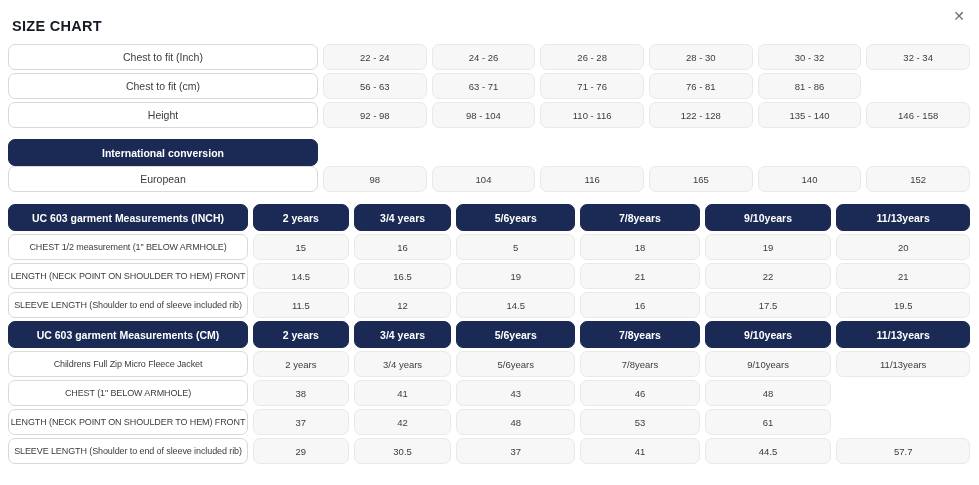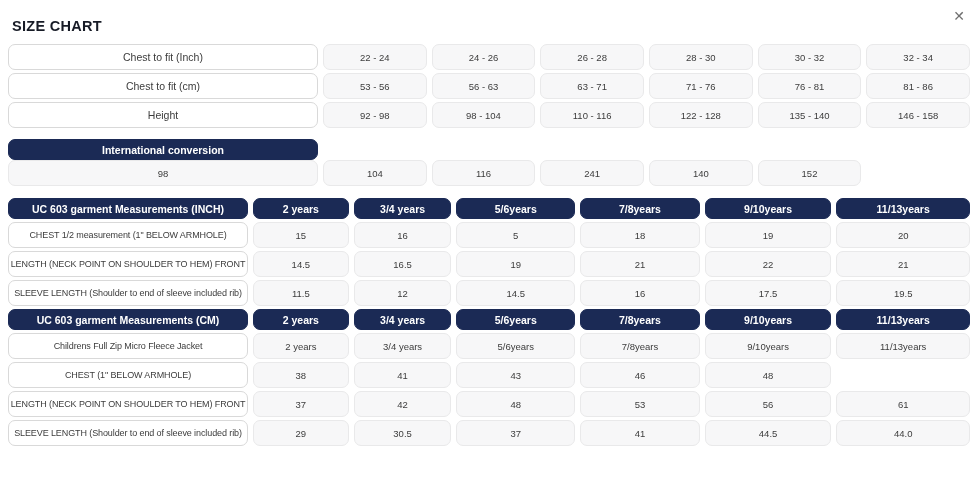--- a/index.html
+++ b/index.html
@@ -61,21 +61,21 @@
     padding: 0 4px;
   }
   .g-meas .lbl { font-size: 9px; letter-spacing: -0.1px; }
   .val {
     background: var(--cell-bg, #f7f7f8);
     border: 1px solid var(--cell-border, #e9e9ea);
     font-size: 9.5px;
     color: #3c3c3c;
   }
   .hdr {
-    height: 21px;
+    height: 27px;
     background: var(--navy, #1b2a55);
     border: 1px solid var(--navy, #1b2a55);
     color: #ffffff;
     font-weight: 700;
     font-size: 10.5px;
   }
   .pill-solo { width: 310px; }
   .sec-conv { margin-top: 11px; }
   .sec-inch { margin-top: 12px; }
   .sec-cm   { }
@@ -94,45 +94,45 @@
         <div class="cell lbl">Chest to fit (Inch)</div>
         <div class="cell val">22 - 24</div>
         <div class="cell val">24 - 26</div>
         <div class="cell val">26 - 28</div>
         <div class="cell val">28 - 30</div>
         <div class="cell val">30 - 32</div>
         <div class="cell val">32 - 34</div>
       </div>
       <div class="r g-top">
         <div class="cell lbl">Chest to fit (cm)</div>
-        <div class="cell val">53 - 56</div>
         <div class="cell val">56 - 63</div>
         <div class="cell val">63 - 71</div>
         <div class="cell val">71 - 76</div>
         <div class="cell val">76 - 81</div>
         <div class="cell val">81 - 86</div>
       </div>
       <div class="r g-top">
         <div class="cell lbl">Height</div>
         <div class="cell val">92 - 98</div>
         <div class="cell val">98 - 104</div>
         <div class="cell val">110 - 116</div>
         <div class="cell val">122 - 128</div>
         <div class="cell val">135 - 140</div>
         <div class="cell val">146 - 158</div>
       </div>
     </div>
 
     <div class="sec-conv">
       <div class="cell hdr pill-solo">International conversion</div>
       <div class="r g-top">
+        <div class="cell lbl">European</div>
         <div class="cell val">98</div>
         <div class="cell val">104</div>
         <div class="cell val">116</div>
-        <div class="cell val">241</div>
+        <div class="cell val">165</div>
         <div class="cell val">140</div>
         <div class="cell val">152</div>
       </div>
     </div>
 
     <div class="sec-inch">
       <div class="r g-meas">
         <div class="cell hdr">UC 603 garment Measurements (INCH)</div>
         <div class="cell hdr">2 years</div>
         <div class="cell hdr">3/4 years</div>
@@ -196,27 +196,26 @@
         <div class="cell val">43</div>
         <div class="cell val">46</div>
         <div class="cell val">48</div>
       </div>
       <div class="r g-meas">
         <div class="cell lbl">LENGTH (NECK POINT ON SHOULDER TO HEM) FRONT</div>
         <div class="cell val">37</div>
         <div class="cell val">42</div>
         <div class="cell val">48</div>
         <div class="cell val">53</div>
-        <div class="cell val">56</div>
         <div class="cell val">61</div>
       </div>
       <div class="r g-meas">
         <div class="cell lbl">SLEEVE LENGTH (Shoulder to end of sleeve included rib)</div>
         <div class="cell val">29</div>
         <div class="cell val">30.5</div>
         <div class="cell val">37</div>
         <div class="cell val">41</div>
         <div class="cell val">44.5</div>
-        <div class="cell val">44.0</div>
+        <div class="cell val">57.7</div>
       </div>
     </div>
   </div>
 </div>
 
 </body></html>

